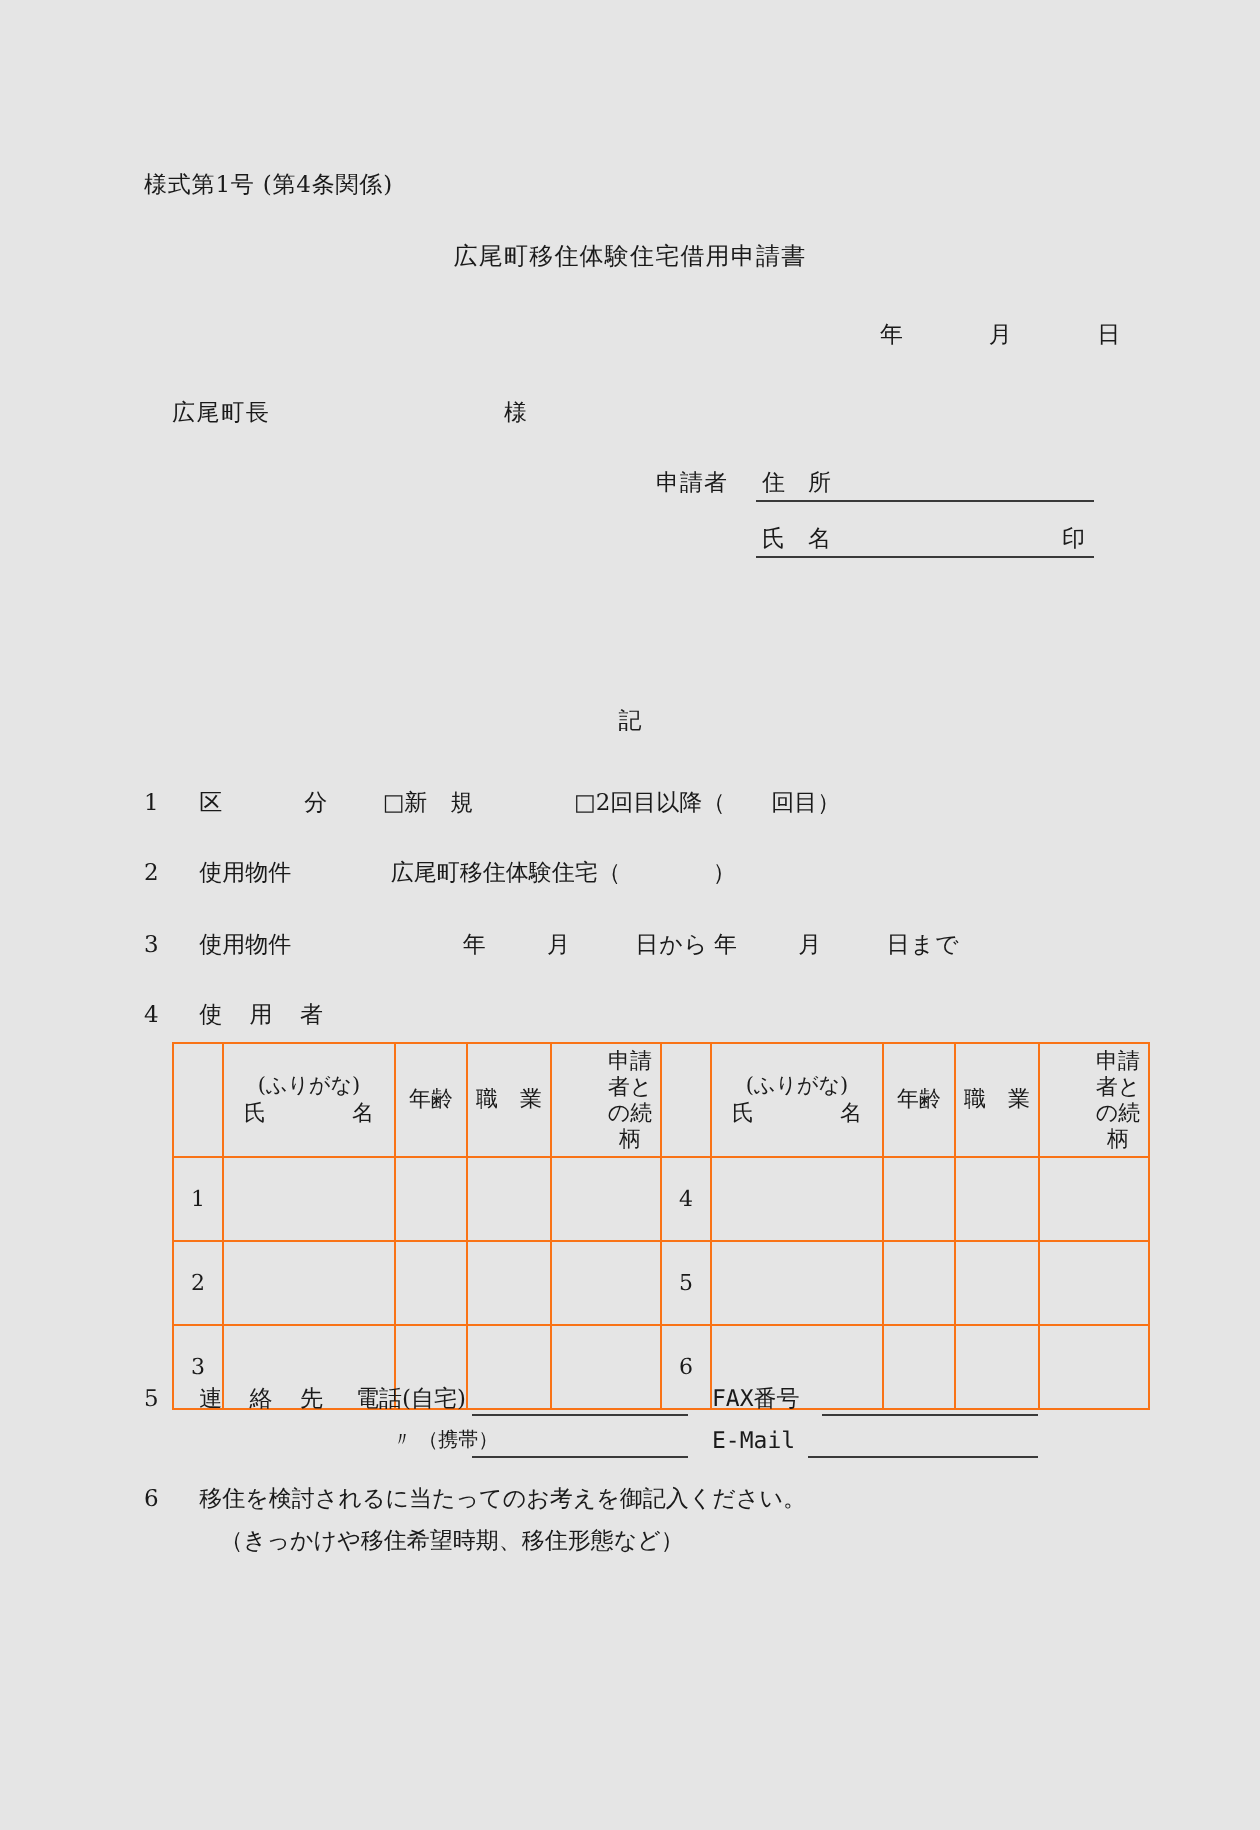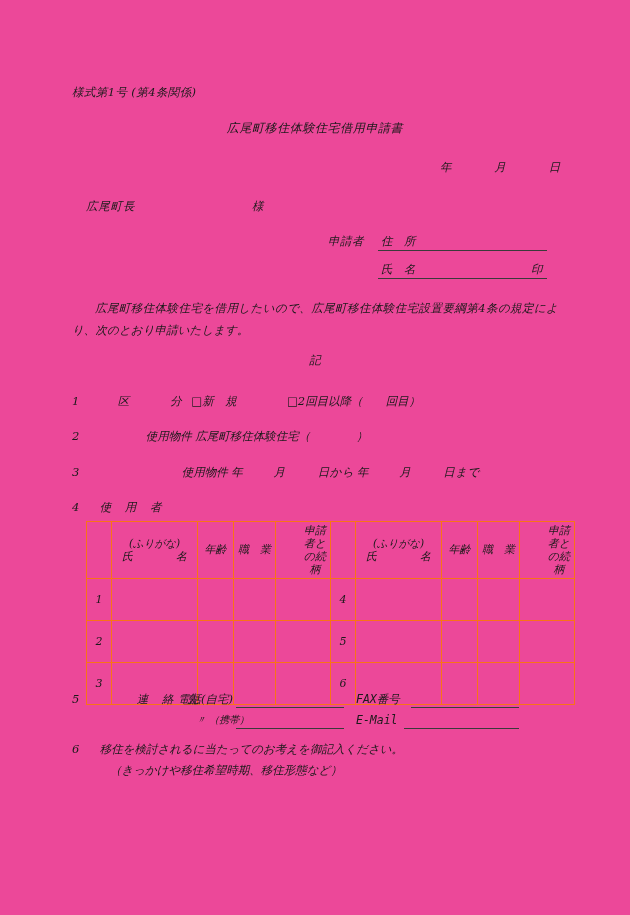--- a/index.html
+++ b/index.html
@@ -15,22 +15,21 @@
     font-family: "DejaVu Serif", "Liberation Serif", serif;
     color: #1a1a1a;
     font-size: 11.5px;
     overflow: hidden;
   }
   .page {
     position: absolute;
     left: 0; top: 0;
     width: 630px;
     height: 915px;
-    background: #ec4899;
-    font-style: italic;
+    background: #e5e5e5;
   }
 
   
   .abs { position: absolute; white-space: nowrap; }
   .jp  { font-family: "DejaVu Serif", "Liberation Serif", serif; }
   .mono { font-family: "DejaVu Sans Mono", "Liberation Mono", monospace; }
 
   
   #form-number {
     left: 72px; top: 85px;
@@ -114,21 +113,20 @@
     font-size: 11.5px;
   }
 
   
   .item-num {
     font-size: 11.5px;
     font-family: "DejaVu Serif", "Liberation Serif", serif;
   }
   .item-label {
     font-size: 11.5px;
-    text-align: right;
   }
 
   #item1 { left: 72px; top: 394px; }
   #item1 .n { display: inline-block; width: 24px; }
   #item1 .lbl { display: inline-block; width: 88px; letter-spacing: 6px; }
   #item1 .cb1 { display: inline-block; width: 92px; }
   #item1 .cb2 { display: inline-block; }
 
   #item2 { left: 72px; top: 429px; }
   #item2 .n { display: inline-block; width: 24px; }
@@ -227,21 +225,20 @@
 
   <div class="abs jp" id="applicant-label">申請者</div>
 
   <div class="abs" id="applicant-address-line"></div>
   <div class="abs jp" id="applicant-address-label">住　所</div>
 
   <div class="abs" id="applicant-name-line"></div>
   <div class="abs jp" id="applicant-name-label">氏　名</div>
   <div class="abs jp" id="seal-mark">印</div>
 
-  <div class="abs jp" id="body-paragraph">広尾町移住体験住宅を借用したいので、広尾町移住体験住宅設置要綱第4条の規定により、次のとおり申請いたします。</div>
 
   <div class="abs jp" id="ki-mark">記</div>
 
   <div class="abs jp" id="item1">
     <span class="n item-num">1</span>
     <span class="lbl item-label">区　　分</span>
     <span class="cb1">□新　規</span>
     <span class="cb2">□2回目以降（　　回目）</span>
   </div>
 

